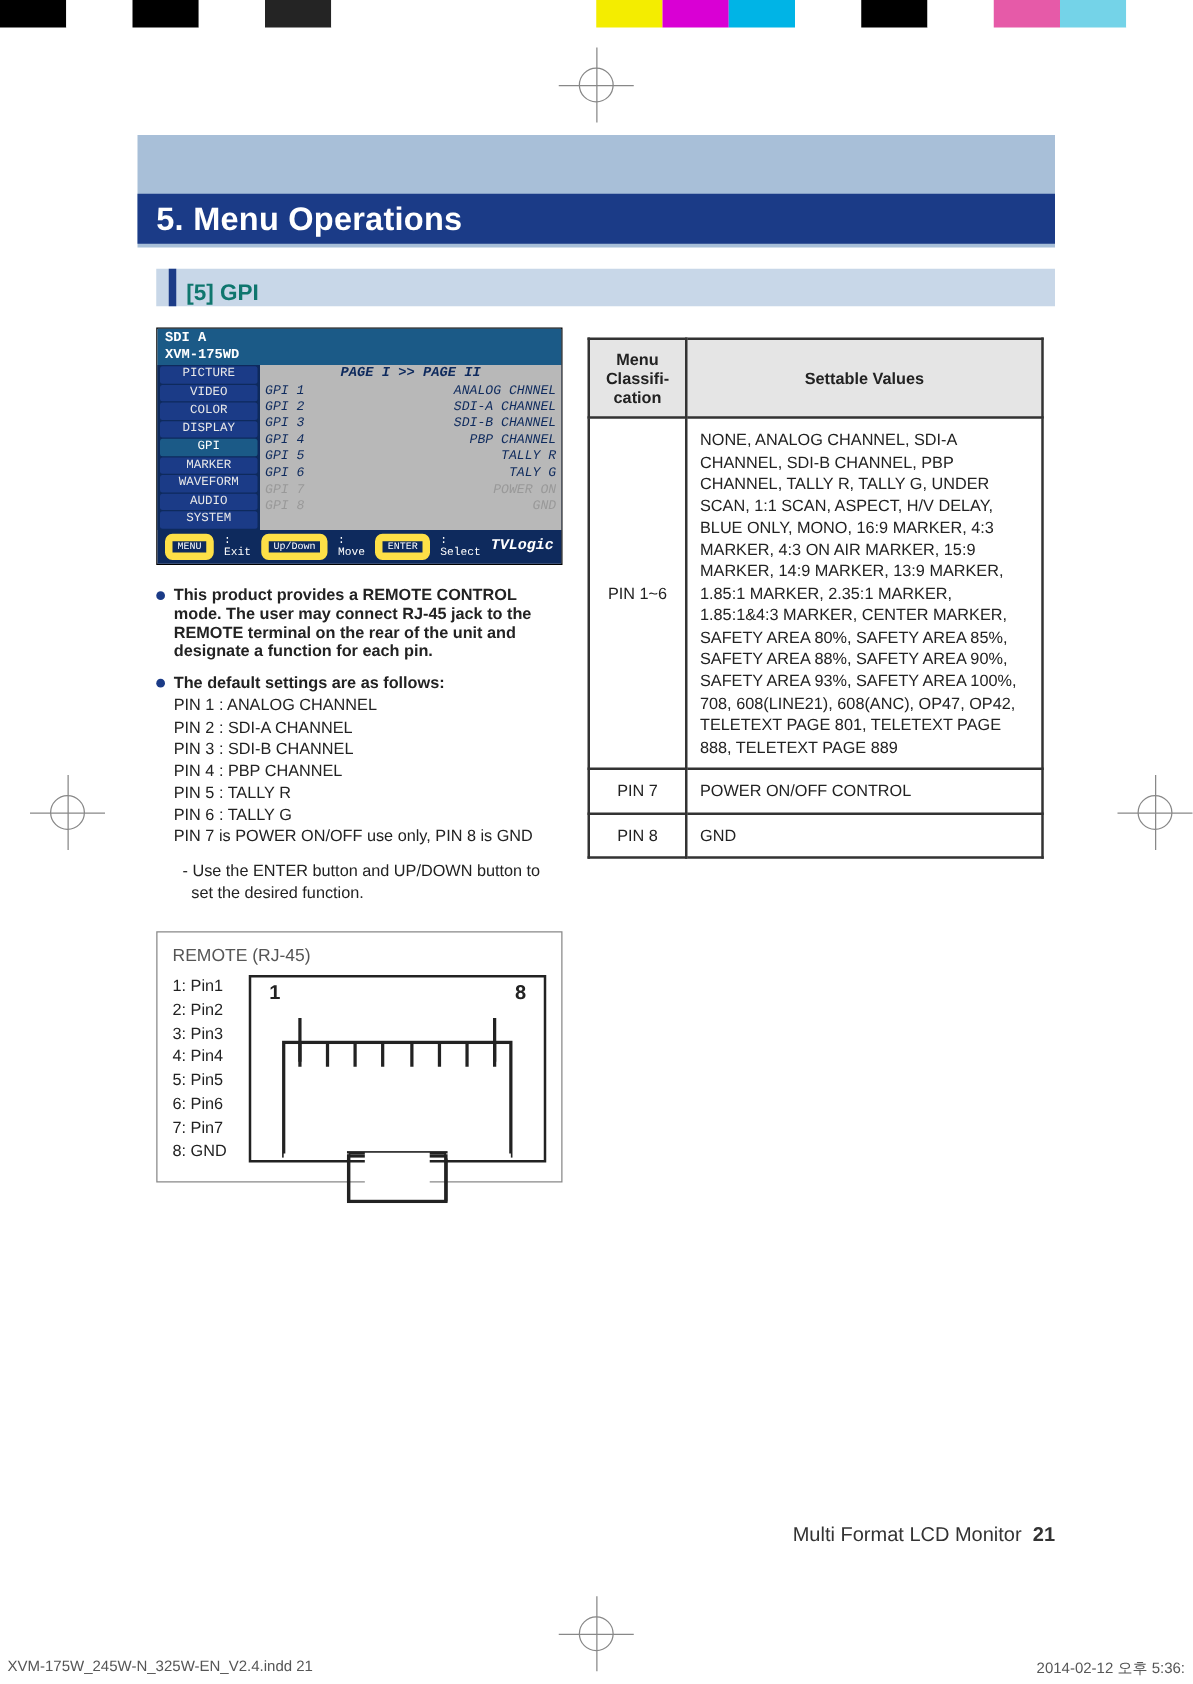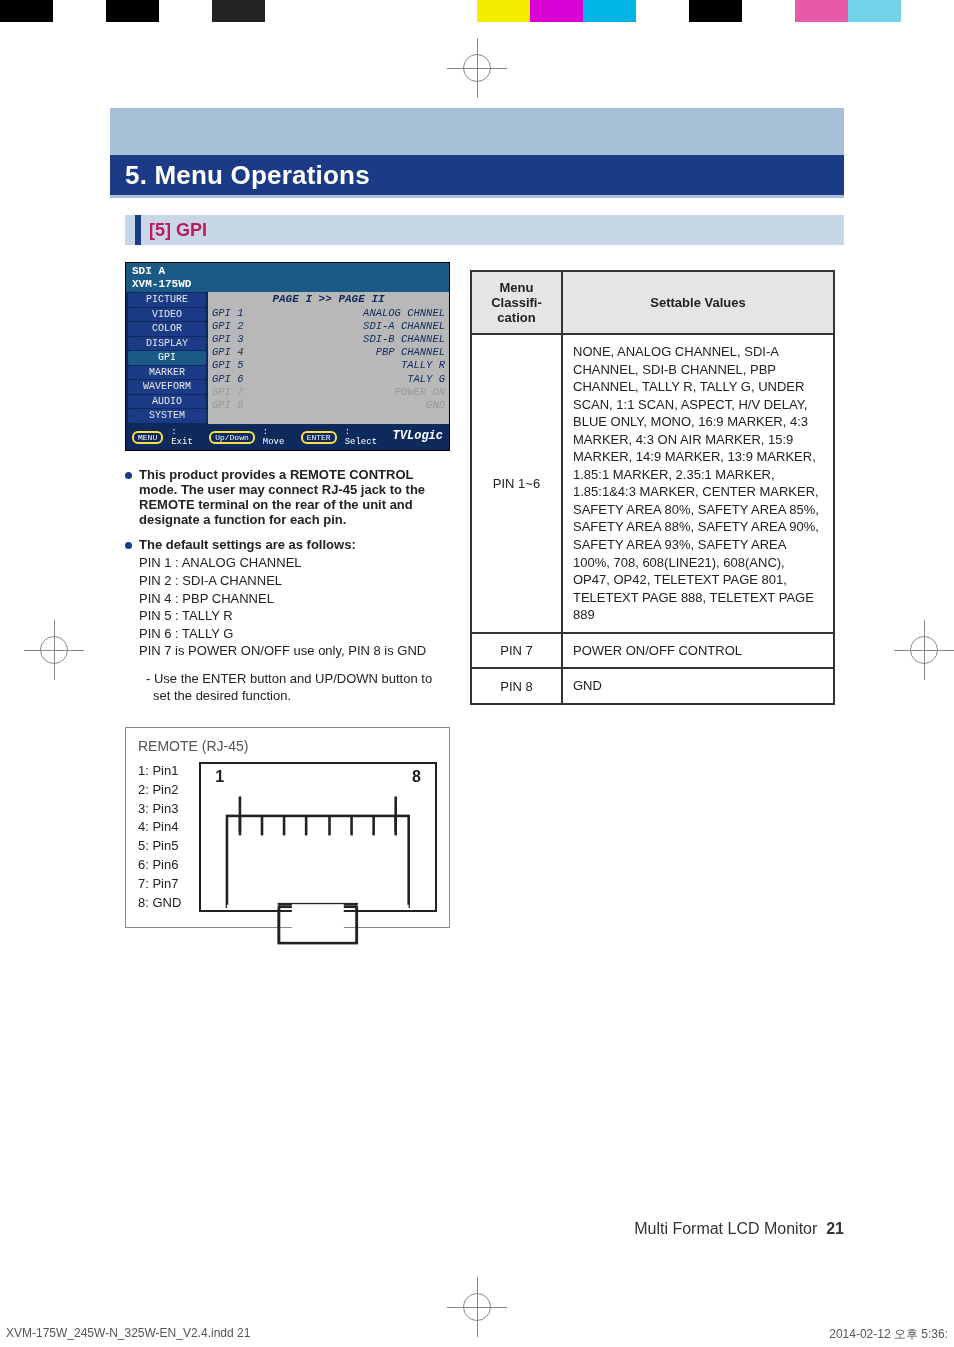--- a/index.html
+++ b/index.html
@@ -24,40 +24,40 @@
   .cropmark-left::after { content:''; position:absolute; top:50%; left:0; height:1px; width:60px; background:#888; }
   .cropmark-right { position:absolute; right:0px; top:620px; width:60px; height:60px; }
   .cropmark-right::before { content:''; position:absolute; left:50%; top:0; width:1px; height:60px; background:#888; }
   .cropmark-right::after { content:''; position:absolute; top:50%; left:0; height:1px; width:60px; background:#888; }
 
   
   .bluehdr { position:absolute; left:110px; right:110px; top:108px; height:90px; background:#a8bfd8; }
   .bluebar { position:absolute; left:110px; right:110px; top:155px; height:40px; background:#1b3b87; color:#fff; display:flex; align-items:center; padding-left:15px; }
   .bluebar h1 { font-size:26px; font-weight:bold; letter-spacing:0.2px; }
 
-  .section-strip { position:absolute; left:125px; right:110px; top:215px; height:30px; background:#c8d7e8; color:#be185d; display:flex; align-items:center; padding-left:10px; }
+  .section-strip { position:absolute; left:125px; right:110px; top:215px; height:30px; background:#c8d7e8; color:#0f766e; display:flex; align-items:flex-end; padding-left:10px; }
   .section-strip .accent { width:6px; height:30px; background:#1b3b87; margin-right:8px; }
   .section-strip span { font-size:18px; font-weight:bold; }
 
   
   .leftcol { position:absolute; left:125px; top:262px; width:325px; }
 
   
   .osd { width:325px; border:1px solid #000; font-family: "Courier New", monospace; font-size:11px; line-height:1.15; }
   .osd-title { background:#1b5a87; color:#fff; padding:2px 6px; display:flex; justify-content:space-between; font-size:11px; font-weight:bold;flex-direction:column; }
   .osd-body { display:flex; background:#0e2a5d; }
   .osd-side { width:82px; background:#0e2a5d; }
   .osd-side .mi { background:#1b3b87; color:#e8e8e8; margin:1px 2px; padding:1px 3px; border-radius:2px; font-size:10px;text-align:center; }
   .osd-side .mi.sel { background:#1b5a87; color:#fff; }
   .osd-main { flex:1; background:#b8b8b8; padding:0 4px;font-style:italic; }
   .osd-main .crumb { text-align:center; color:#0e2a5d; font-weight:bold; font-size:11px; padding:1px 0; }
   .osd-main .row { display:flex; justify-content:space-between; color:#0e2a5d; font-size:10.5px; line-height:1.25;}
   .osd-main .row.dim { color:#999; }
   .osd-foot { background:#0e2a5d; color:#fff; font-size:9px; padding:3px 6px; display:flex; align-items:center; gap:8px; }
-  .osd-foot .pill { border:2px solid #fde047; border-radius:6px; padding:0 4px; font-size:8px;}
+  .osd-foot .pill { border:6px solid #fde047; border-radius:6px; padding:0 4px; font-size:8px;}
   .osd-foot .brand { margin-left:auto; font-weight:bold; font-style:italic; font-size:12px;}
 
   .bodytext { margin-top:16px; font-size:13px; }
   .bodytext ul { list-style:none; }
   .bodytext > ul > li { position:relative; padding-left:14px; margin-bottom:10px; }
   .bodytext > ul > li::before { content:''; position:absolute; left:0; top:5px; width:7px; height:7px; background:#1b3b87; border-radius:50%; }
   .bodytext strong { font-weight:bold; }
   .pinlist { margin-top:2px; margin-left:0; }
   .pinlist div { font-size:13px; line-height:1.35; }
   .note { font-size:13px; line-height:1.35; margin-top:10px; padding-left:14px; text-indent:-7px; }
@@ -203,20 +203,21 @@
   <div class="bodytext">
     <ul>
       <li>
         <strong>This product provides a REMOTE CONTROL mode. The user may connect RJ-45 jack to the REMOTE terminal on the rear of the unit and designate a function for each pin.</strong>
       </li>
       <li>
         <strong>The default settings are as follows:</strong>
         <div class="pinlist">
             <div>PIN 1 : ANALOG CHANNEL</div>
             <div>PIN 2 : SDI-A CHANNEL</div>
+            <div>PIN 3 : SDI-B CHANNEL</div>
             <div>PIN 4 : PBP CHANNEL</div>
             <div>PIN 5 : TALLY R</div>
             <div>PIN 6 : TALLY G</div>
             <div>PIN 7 is POWER ON/OFF use only, PIN 8 is GND</div>
           </div>
         <div class="note">- Use the ENTER button and UP/DOWN button to set the desired function.</div>
       </li>
     </ul>
   </div>
 
@@ -261,21 +262,21 @@
       </div>
     </div>
   </div>
 
 </div>
 
 <div class="rightcol">
   <table class="settable">
     <thead>
       <tr>
-        <th style="width:91px;margin-left:36px;">Menu Classifi-cation</th>
+        <th style="width:78px;margin-left:36px;">Menu Classifi-cation</th>
         <th>Settable Values</th>
       </tr>
     </thead>
     <tbody>
         <tr>
           <td class="key">PIN 1~6</td>
           <td class="val">NONE, ANALOG CHANNEL, SDI-A CHANNEL, SDI-B CHANNEL, PBP CHANNEL, TALLY R, TALLY G, UNDER SCAN, 1:1 SCAN, ASPECT, H/V DELAY, BLUE ONLY, MONO, 16:9 MARKER, 4:3 MARKER, 4:3 ON AIR MARKER, 15:9 MARKER, 14:9 MARKER, 13:9 MARKER, 1.85:1 MARKER, 2.35:1 MARKER, 1.85:1&amp;4:3 MARKER, CENTER MARKER, SAFETY AREA 80%, SAFETY AREA 85%, SAFETY AREA 88%, SAFETY AREA 90%, SAFETY AREA 93%, SAFETY AREA 100%, 708, 608(LINE21), 608(ANC), OP47, OP42, TELETEXT PAGE 801, TELETEXT PAGE 888, TELETEXT PAGE 889</td>
         </tr>
         <tr>
           <td class="key">PIN 7</td>

